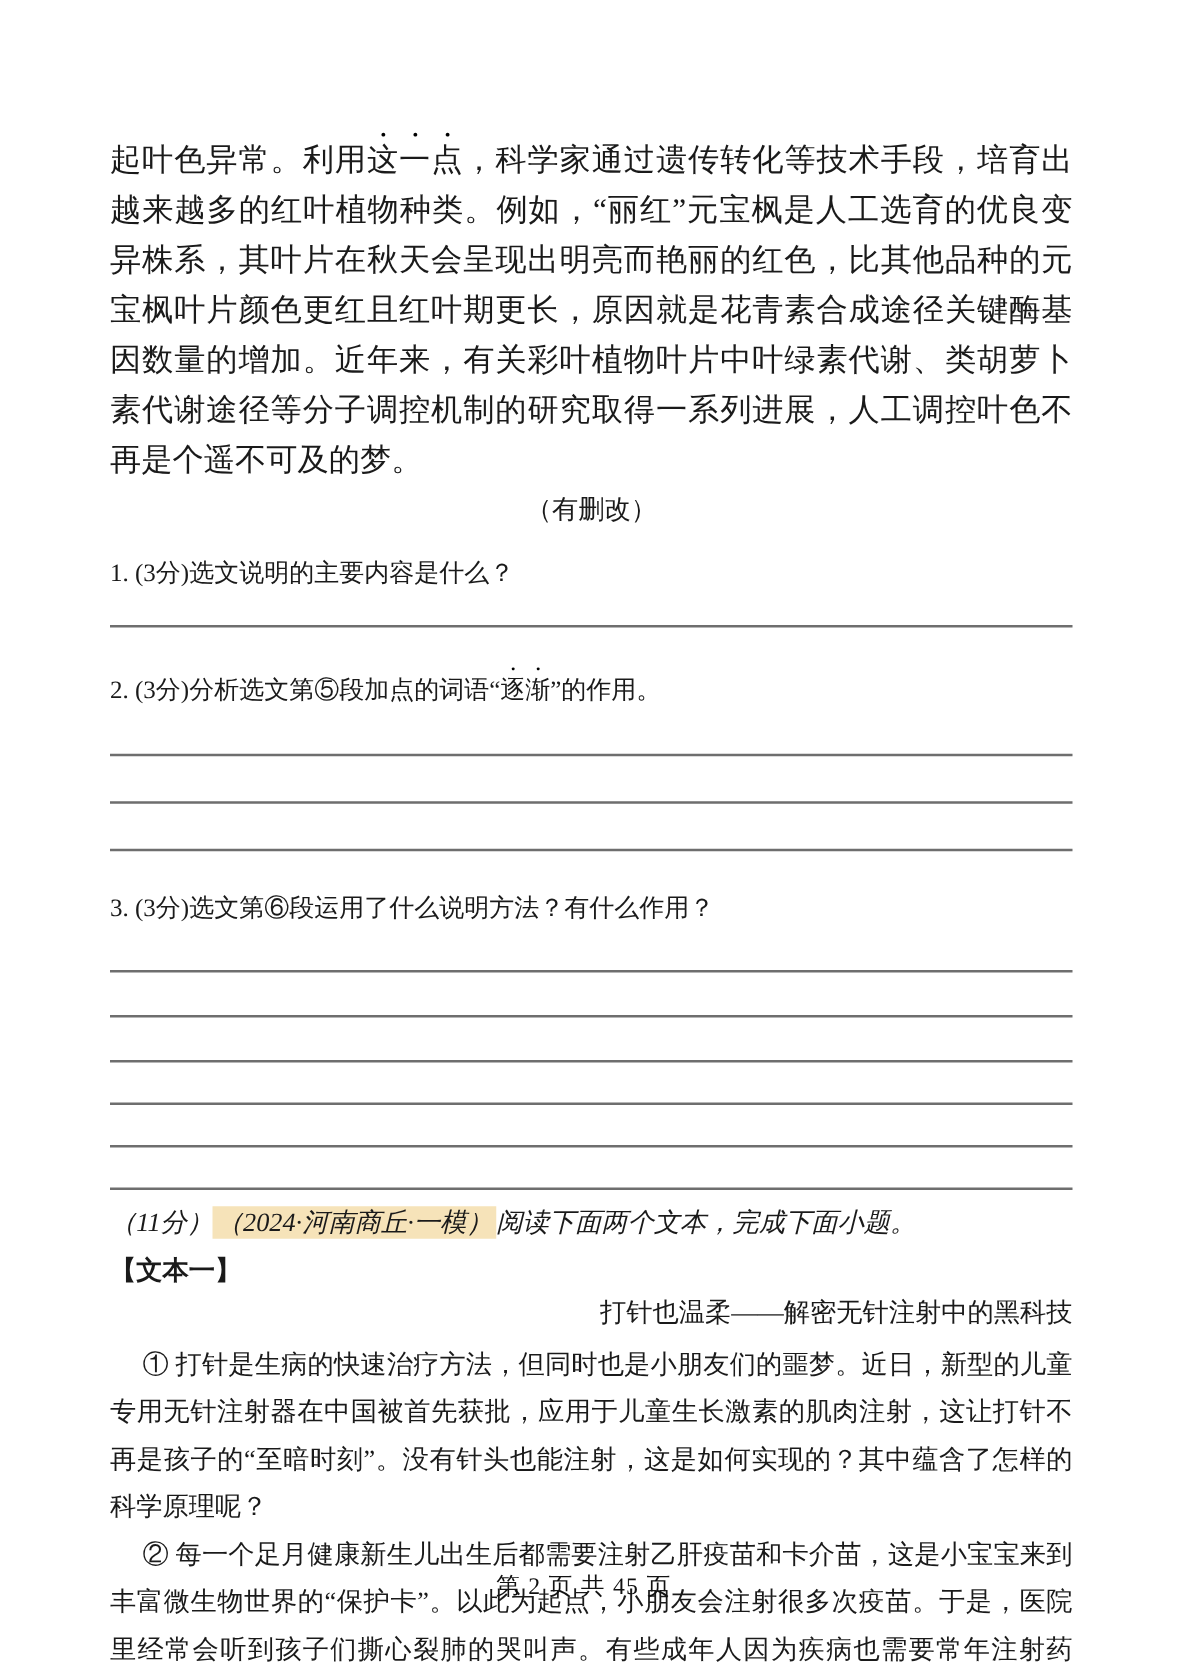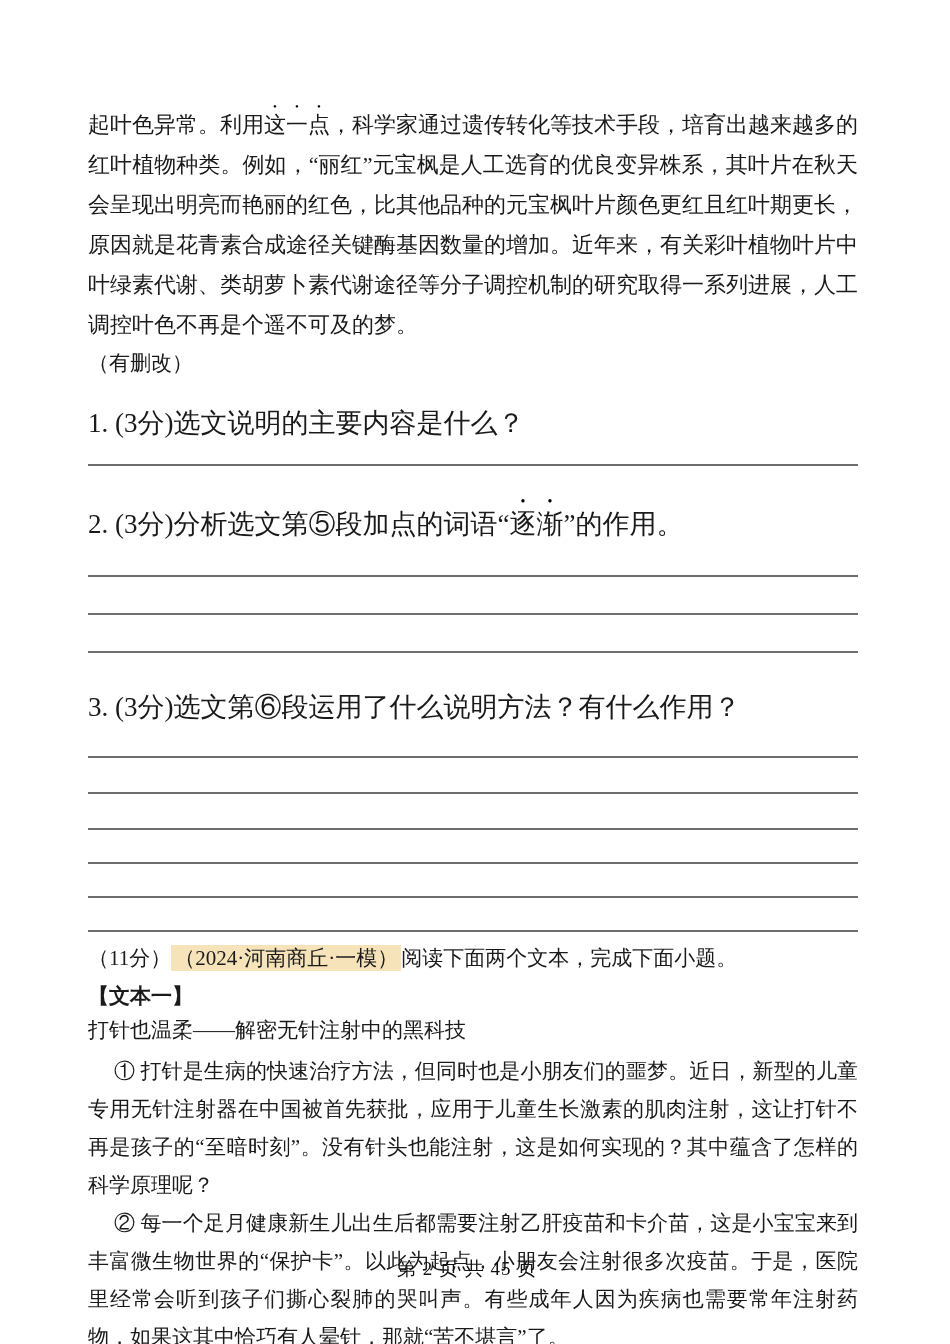--- a/index.html
+++ b/index.html
@@ -10,74 +10,75 @@
     overflow: hidden;
     font-family: "Liberation Serif", "DejaVu Serif", serif;
     color: #1a1a1a;
   }
   .content {
     position: absolute;
     left: 88px; top: 100px;
     width: 770px;
   }
   .para {
-    font-size: 22px;
+    font-size: 25px;
     line-height: 40px;
     text-align: justify;
     margin: 0;
   }
   .emph {
     -webkit-text-emphasis: filled dot #000;
     -webkit-text-emphasis-position: over right;
     text-emphasis: filled dot #000;
     text-emphasis-position: over right;
   }
   .attribution {
     font-size: 21px;
     line-height: 28px;
-    text-align: left;
+    text-align: center;
     margin: 4px 0 16px 0;
   }
   .question {
-    font-size: 27px;
+    font-size: 20px;
     line-height: 30px;
     margin: 0;
     text-align: left;
   }
   .q1 { margin-top: 16px; }
   .q2 { margin-top: 28px; font-family: Liberation Serif, serif; }
   .q3 { margin-top: 24px; }
   .q4 { margin-top: 18px; }
   .answer-line {
     border-bottom: 2px solid #6e6e6e;
   }
   .h26 { height: 26px; }
   .h32 { height: 32px; }
   .h34 { height: 34px; }
   .h36 { height: 36px; }
   .section-header {
     margin: 10px 0 0 0;
     font-size: 21px;
     line-height: 32px;
+    font-style: italic;
   }
   .highlight {
     background: #F6E3B9;
     padding: 1px 3px;
   }
   .text-label {
     margin: 6px 0 0 0;
     font-size: 21px;
     line-height: 32px;
     font-weight: bold;
   }
   .text-title {
     margin: 2px 0 0 0;
     font-size: 21px;
     line-height: 32px;
-    text-align: left;
+    text-align: right;
   }
   .body-para {
     font-size: 21px;
     line-height: 38px;
     text-align: justify;
     text-indent: 26px;
     margin: 0;
   }
   .body-para.first { margin-top: 6px; }
   .footer {

